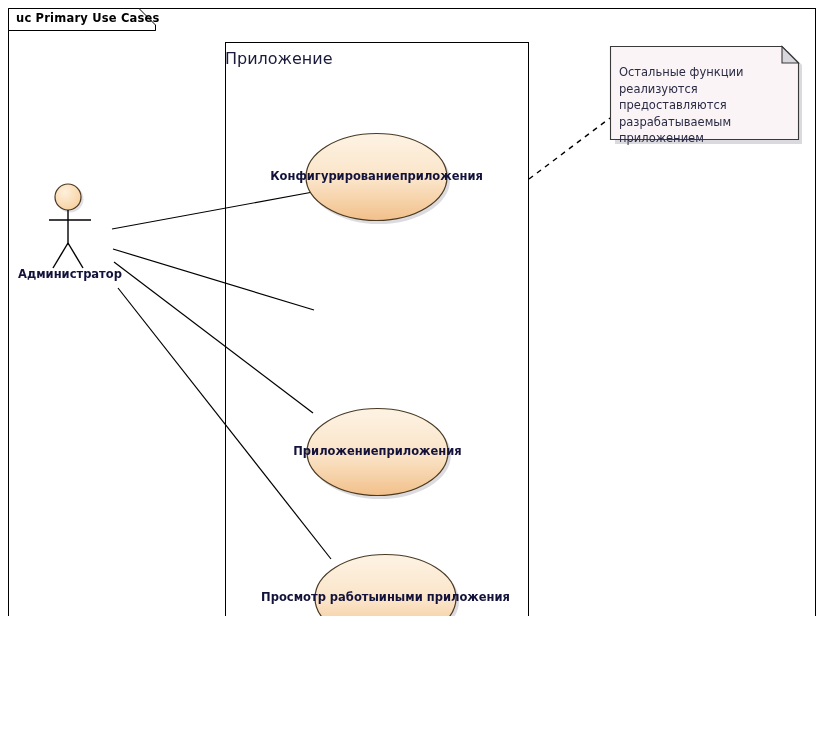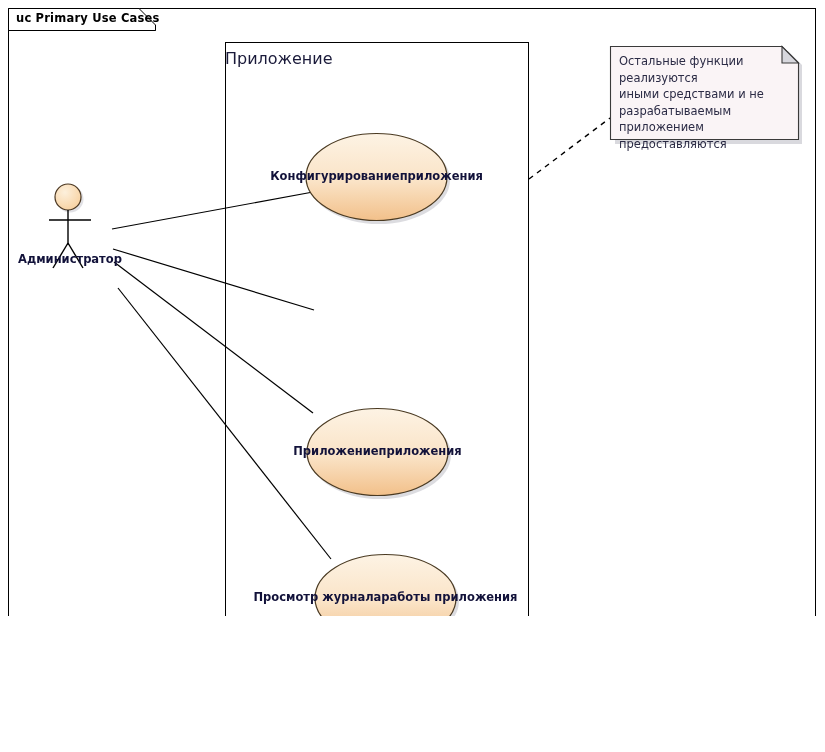--- a/index.html
+++ b/index.html
@@ -96,40 +96,40 @@
     position: absolute;
     left: 40px;
     top: 180px;
     width: 70px;
     height: 90px;
   }
   .actor svg { display: block; overflow: visible; }
   .actor-label {
     position: absolute;
     left: 18px;
-    top: 252px;
+    top: 267px;
     font-size: 11.5px;
     font-weight: bold;
     color: #12123a;
     white-space: nowrap;
     text-align: center;
   }
   
   .note {
     position: absolute;
     left: 610px;
     top: 46px;
     width: 190px;
     height: 94px;
   }
   .note svg { display: block; overflow: visible; }
   .note-text {
     position: absolute;
     left: 9px;
-    top: 7px;
+    top: 18px;
     width: 178px;
     font-size: 11.5px;
     color: #2b2b45;
     line-height: 16.5px;
     text-align: left;
   }
   
   .links {
     position: absolute;
     left: 0;
@@ -225,32 +225,31 @@
         <linearGradient id="ucGrad4" x1="0" y1="0" x2="0" y2="1">
           <stop offset="0%" stop-color="#fdf3e4"></stop>
           <stop offset="55%" stop-color="#fae3c6"></stop>
           <stop offset="100%" stop-color="#f2c08a"></stop>
         </linearGradient>
       </defs>
       <ellipse cx="74" cy="48" rx="71" ry="44" fill="#b9b9c2" opacity="0.5"></ellipse>
       <ellipse cx="71.5" cy="45" rx="70.5" ry="43.5" fill="url(#ucGrad4)" stroke="#4a3a22" stroke-width="1.2"></ellipse>
     </svg>
     <div class="uc-text">
-      <span>Просмотр журнала</span>
-      <span>работы приложения</span>
+      <span>Просмотр работы</span>
+      <span>иными приложения</span>
     </div>
   </div>
 
   <div class="note">
     <svg width="198" height="102" viewBox="0 0 198 102">
       <path d="M5 5 H178 L192 19 V98 H5 Z" fill="#b9b9c2" opacity="0.55"></path>
       <path d="M0.5 0.5 H172 L188.5 17 V93.5 H0.5 Z" fill="#faf4f6" stroke="#3a3a3a" stroke-width="1.1"></path>
       <path d="M172 0.5 L188.5 17 H172 Z" fill="#d7d7dd" stroke="#3a3a3a" stroke-width="1.1" stroke-linejoin="miter"></path>
     </svg>
     <div class="note-text">
       <div>Остальные функции реализуются</div>
-      <div>иными средствами и не</div>
+      <div>предоставляются</div>
       <div>разрабатываемым приложением</div>
-      <div>предоставляются</div>
     </div>
   </div>
 
 </div>
 
 </body></html>

